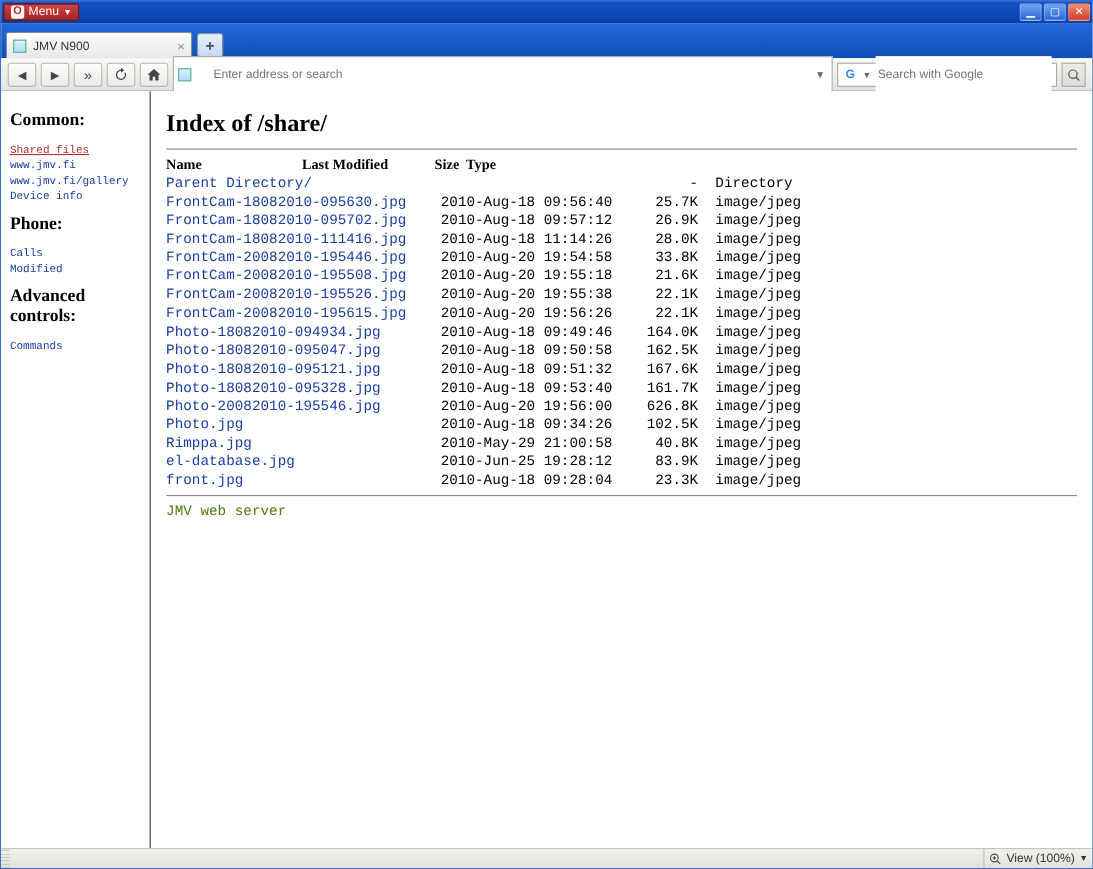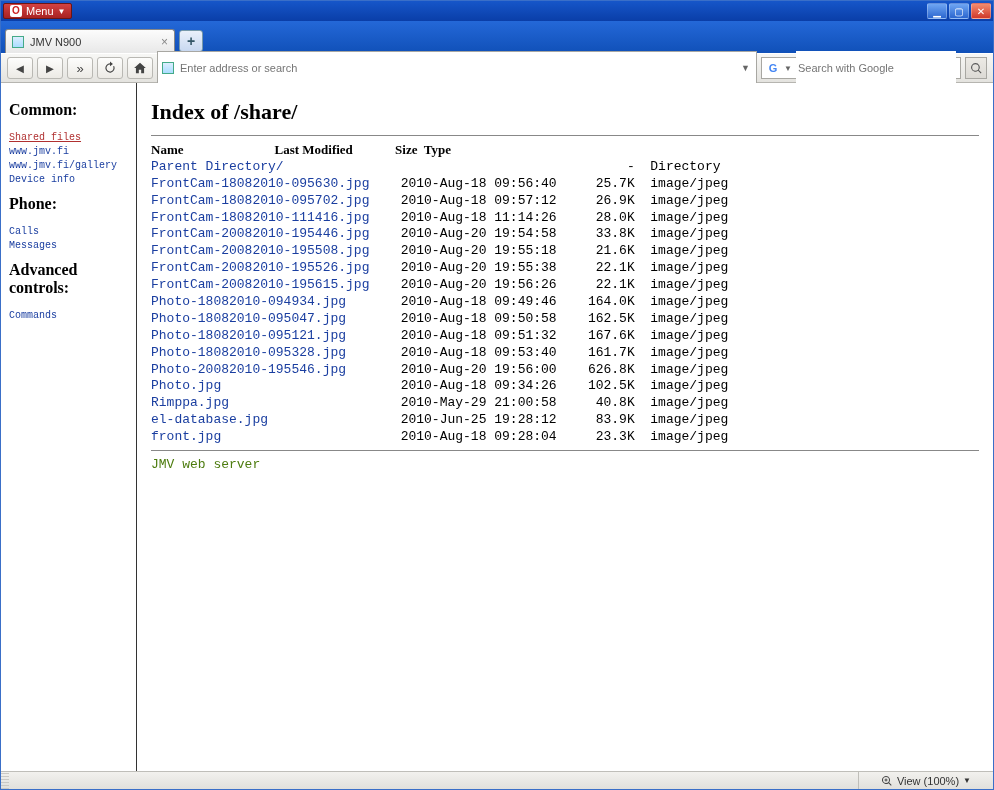--- a/index.html
+++ b/index.html
@@ -20,21 +20,21 @@
   .tabstrip { height:32px; background:linear-gradient(to bottom,#2468d8,#1050b8); display:flex; align-items:flex-end; padding:0 4px; gap:4px;text-align:center; }
   .tab { height:24px; min-width:170px; background:linear-gradient(to bottom,#fcfcfc,#e8e8e8); border:1px solid #888; border-bottom:none; border-radius:3px 3px 0 0; display:flex; align-items:center; padding:0 6px; gap:6px; font-size:11px; color:#333; cursor:pointer; }
   .tab .doc-icon, .addr-icon { width:12px; height:12px; display:inline-block; border:1px solid #4a8; background:linear-gradient(to bottom,#def,#adf); }
   .tab .close { margin-left:auto; color:#888; font-size:12px; cursor:pointer; }
   .newtab { width:24px; height:22px; background:linear-gradient(to bottom,#eaf0fa,#c8d8f0); border:1px solid #79a; border-radius:3px; display:flex; align-items:center; justify-content:center; color:#356; font-size:14px; font-weight:bold; cursor:pointer; margin-bottom:1px;}
 
   
   .toolbar { height:30px; background:linear-gradient(to bottom,#f7f7f5,#e4e3df); border-top:1px solid #fff; border-bottom:1px solid #b6b5b0; display:flex; align-items:center; padding:0 6px; gap:4px; }
   .tool-btn { width:26px; height:22px; border:1px solid #b9b8b3; border-radius:3px; background:linear-gradient(to bottom,#fdfdfc,#eceae5); display:flex; align-items:center; justify-content:center; cursor:pointer; color:#444; font-size:13px; }
   .tool-ff svg, .tool-reload svg, .tool-home svg { width:14px; height:14px; fill:#444; }
-  .addr-wrap { flex:1; display:flex; align-items:center; height:22px; border:1px solid #a8a7a2; background:#fff; padding:16px 4px; gap:4px; }
+  .addr-wrap { flex:1; display:flex; align-items:center; height:22px; border:1px solid #a8a7a2; background:#fff; padding:16px 4px; gap:18px; }
   .addr-input { flex:1; border:none; outline:none; font-size:11px; color:#999; height:18px; }
   .addr-drop { color:#666; font-size:9px; cursor:pointer; padding:0 2px; }
   .search-wrap { width:200px; display:flex; align-items:center; height:22px; border:1px solid #a8a7a2; background:#fff; padding:0 4px; gap:4px; }
   .g-icon { width:14px; height:14px; display:flex; align-items:center; justify-content:center; font-weight:bold; }
   .g-icon span:nth-child(1){color:#4285f4}.g-icon span:nth-child(2){color:#ea4335}.g-icon span:nth-child(3){color:#fbbc05}.g-icon span:nth-child(4){color:#34a853}
   .search-input { flex:1; border:none; outline:none; font-size:11px; color:#999; height:34px; }
   .search-btn { width:22px; height:22px; background:linear-gradient(to bottom,#eceae5,#dcdad5); border:1px solid #a8a7a2; display:flex; align-items:center; justify-content:center; cursor:pointer; }
   .search-btn svg{width:13px;height:13px;fill:#555}
 
   
@@ -47,21 +47,21 @@
   .main h1 { font-family:"Times New Roman",serif; font-size:22px; font-weight:bold; margin:6px 0 10px 0; }
   .main hr { border:none; border-top:1px solid #888; margin:4px 0 6px 0; }
   .listing { font-family:"Courier New",monospace; font-size:13px; white-space:pre; color:#000; line-height:1.3; }
   .listing .hdr { font-weight:bold;font-family:Liberation Serif, serif; }
   .listing a { color:#1a3ea0; text-decoration:none; cursor:pointer; }
   .footer-line { font-family:"Courier New",monospace; font-size:13px; color:#4d7c0f; margin-top:6px;}
 
   
   .statusbar { height:18px; background:linear-gradient(to bottom,#f2f1ee,#e1e0dc); border-top:1px solid #bfbeb9; display:flex; align-items:center; font-size:11px; color:#333; }
   .statusbar .grip { width:8px; height:100%; background:repeating-linear-gradient(0deg,#cac9c5 0 1px,transparent 1px 3px);} 
-  .statusbar .zoom { margin-left:auto; display:flex; align-items:center; gap:4px; padding:0 22px; border-left:1px solid #bfbeb9; height:100%; cursor:pointer;}
+  .statusbar .zoom { margin-left:auto; display:flex; align-items:center; gap:4px; padding:0 4px; border-left:1px solid #bfbeb9; height:100%; cursor:pointer;}
   .statusbar .zoom svg{width:12px;height:12px;fill:#444}
 </style>
 </head>
 <body>
 
 <div class="titlebar">
   <div class="menu-btn">
     <span class="o">O</span>
     <span>Menu</span>
     <span class="arrow">▼</span>
@@ -131,21 +131,21 @@
 
 <div class="content">
   <div class="sidebar" id="sidebar">
       <h3>Common:</h3>
       <a class="active">Shared files</a>
       <a>www.jmv.fi</a>
       <a>www.jmv.fi/gallery</a>
       <a>Device info</a>
       <h3>Phone:</h3>
       <a>Calls</a>
-      <a>Messages</a>
+      <a>Modified</a>
       <h3>Advanced controls:</h3>
       <a>Commands</a>
     </div>
   <div class="main">
     <h1>Index of /share/</h1>
     <hr>
     <div class="listing" id="listing"><div class="hdr">Name                            Last Modified             Size  Type</div><div><a>Parent Directory/             </a>                               -  Directory</div><div><a>FrontCam-18082010-095630.jpg  </a>  2010-Aug-18 09:56:40     25.7K  image/jpeg</div><div><a>FrontCam-18082010-095702.jpg  </a>  2010-Aug-18 09:57:12     26.9K  image/jpeg</div><div><a>FrontCam-18082010-111416.jpg  </a>  2010-Aug-18 11:14:26     28.0K  image/jpeg</div><div><a>FrontCam-20082010-195446.jpg  </a>  2010-Aug-20 19:54:58     33.8K  image/jpeg</div><div><a>FrontCam-20082010-195508.jpg  </a>  2010-Aug-20 19:55:18     21.6K  image/jpeg</div><div><a>FrontCam-20082010-195526.jpg  </a>  2010-Aug-20 19:55:38     22.1K  image/jpeg</div><div><a>FrontCam-20082010-195615.jpg  </a>  2010-Aug-20 19:56:26     22.1K  image/jpeg</div><div><a>Photo-18082010-094934.jpg     </a>  2010-Aug-18 09:49:46    164.0K  image/jpeg</div><div><a>Photo-18082010-095047.jpg     </a>  2010-Aug-18 09:50:58    162.5K  image/jpeg</div><div><a>Photo-18082010-095121.jpg     </a>  2010-Aug-18 09:51:32    167.6K  image/jpeg</div><div><a>Photo-18082010-095328.jpg     </a>  2010-Aug-18 09:53:40    161.7K  image/jpeg</div><div><a>Photo-20082010-195546.jpg     </a>  2010-Aug-20 19:56:00    626.8K  image/jpeg</div><div><a>Photo.jpg                     </a>  2010-Aug-18 09:34:26    102.5K  image/jpeg</div><div><a>Rimppa.jpg                    </a>  2010-May-29 21:00:58     40.8K  image/jpeg</div><div><a>el-database.jpg               </a>  2010-Jun-25 19:28:12     83.9K  image/jpeg</div><div><a>front.jpg                     </a>  2010-Aug-18 09:28:04     23.3K  image/jpeg</div></div>
     <hr>
     <div class="footer-line">JMV web server</div>
   </div>

